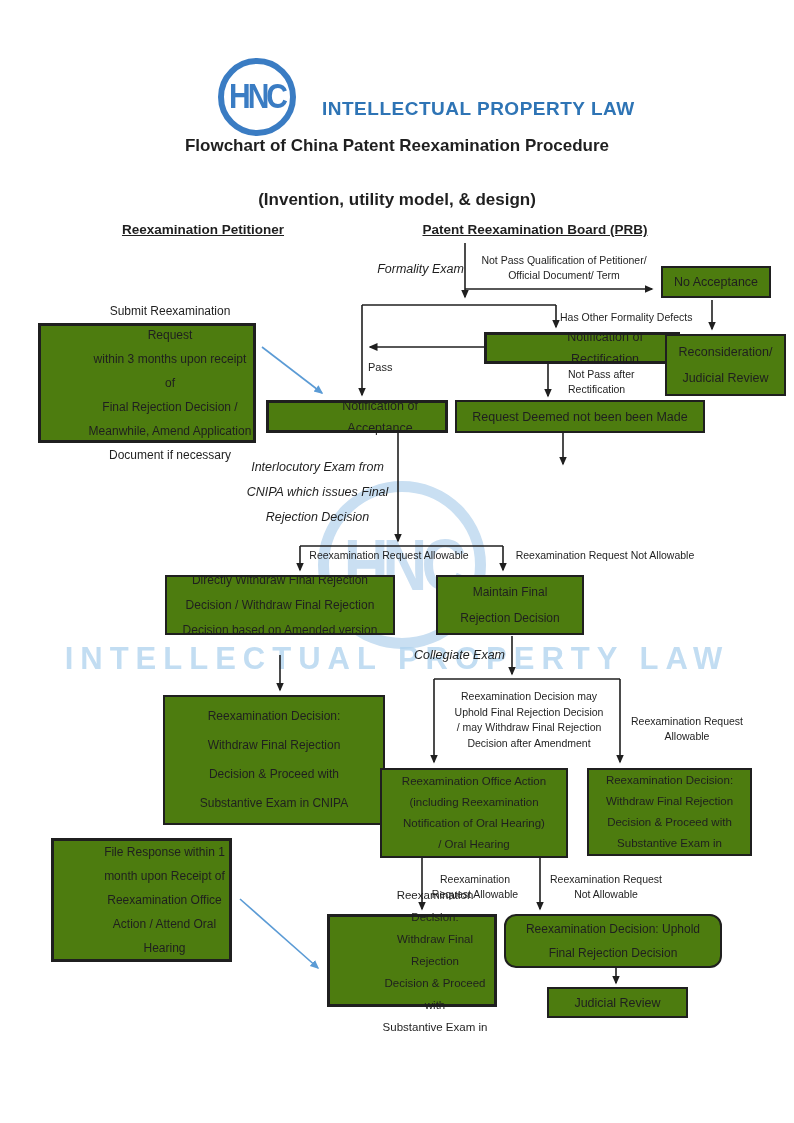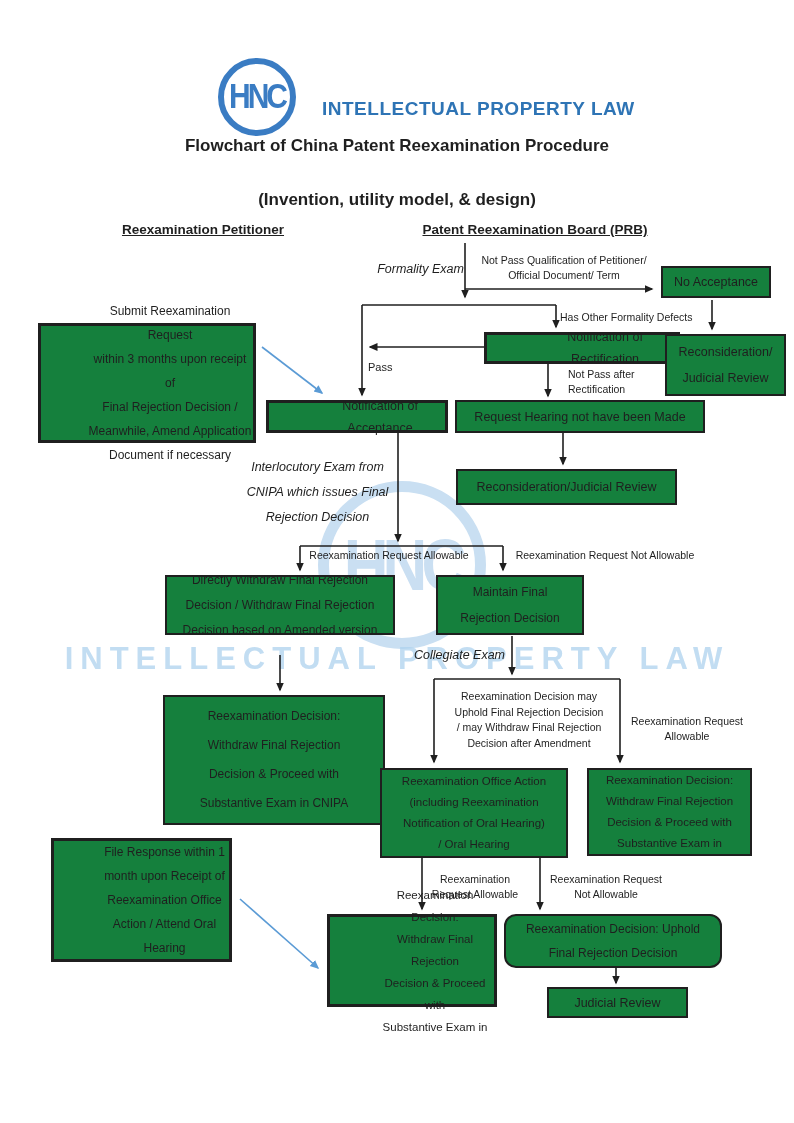--- a/index.html
+++ b/index.html
@@ -19,21 +19,21 @@
 
   
   #wm{position:absolute;left:0;top:0;width:794px;height:1123px;z-index:0;}
   #wm-ring{position:absolute;left:318px;top:481px;width:168px;height:168px;border:11px solid #c9dff2;
            border-radius:50%;box-sizing:border-box;display:flex;align-items:center;justify-content:center;}
   #wm-ring span{font-weight:bold;font-size:62px;letter-spacing:-6px;color:#cadff2;transform:scaleY(1.15);}
   #wm-text{position:absolute;left:0;top:641px;width:794px;text-align:center;font-weight:bold;
            font-size:31px;letter-spacing:7px;color:#aed2ee;opacity:.75;white-space:nowrap;}
 
   
-  .node{position:absolute;z-index:2;background:#15803d;border:2px solid #1f1f1f;box-sizing:border-box;
+  .node{position:absolute;z-index:2;background:#4d7c0f;border:2px solid #1f1f1f;box-sizing:border-box;
         display:flex;align-items:center;justify-content:center;text-align:center;
         white-space:pre-line;font-size:12px;line-height:22px;}
   .thick{border-width:3px;padding-left:46px;}
   .lbl{position:absolute;z-index:3;white-space:pre-line;font-size:10.5px;line-height:15px;text-align:center;}
   .ital{font-style:italic;font-size:12.5px;}
   #connectors{position:absolute;left:0;top:0;z-index:1;}
 
   
   #n-submit{left:38px;top:323px;width:218px;height:120px;line-height:24px;}
   #n-noacc{left:661px;top:266px;width:110px;height:32px;font-size:12.5px;}
@@ -129,22 +129,21 @@
   <div id="n-submit" class="node thick">Submit Reexamination Request
 within 3 months upon receipt of
 Final Rejection Decision /
 Meanwhile, Amend Application
 Document if necessary</div>
   <div id="n-noacc" class="node">No Acceptance</div>
   <div id="n-rect" class="node thick">Notification of Rectification</div>
   <div id="n-recon1" class="node">Reconsideration/
 Judicial Review</div>
   <div id="n-acc" class="node thick">Notification of Acceptance</div>
-  <div id="n-deemed" class="node">Request Hearing not have been Made</div>
-  <div id="n-recon2" class="node">Reconsideration/Judicial Review</div>
+  <div id="n-deemed" class="node">Request Deemed not been been Made</div>
   <div id="n-directly" class="node">Directly Withdraw Final Rejection
 Decision / Withdraw Final Rejection
 Decision based on Amended version</div>
   <div id="n-maintain" class="node">Maintain Final
 Rejection Decision</div>
   <div id="n-cnipa" class="node">Reexamination Decision:
 Withdraw Final Rejection
 Decision &amp; Proceed with
 Substantive Exam in CNIPA</div>
   <div id="n-office" class="node">Reexamination Office Action

